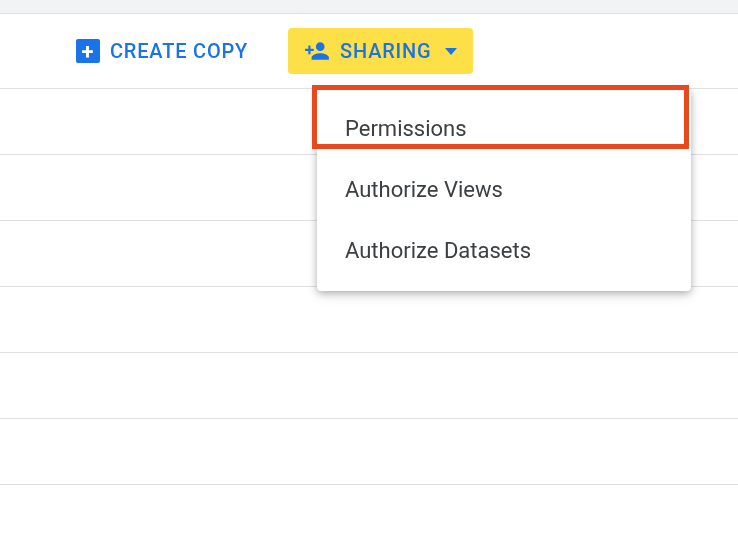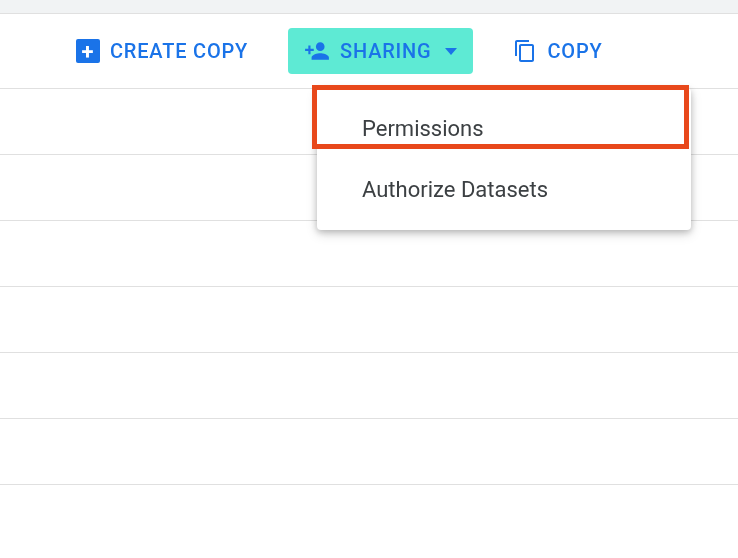--- a/index.html
+++ b/index.html
@@ -35,21 +35,21 @@
       border: none;
       cursor: pointer;
       color: #1a73e8;
       font-weight: 500;
       font-size: 20px;
       letter-spacing: 0.8px;
       font-family: inherit;
       border-radius: 4px;
     }
     .toolbar-button.active {
-      background: #5eead4;
+      background: #fde047;
     }
     .icon-box {
       display: inline-flex;
       align-items: center;
       justify-content: center;
     }
     .plus-icon {
       width: 24px;
       height: 24px;
       background: #1a73e8;
@@ -99,21 +99,20 @@
       border-radius: 4px;
       padding: 10px 0;
       z-index: 10;
     }
     .menu-item {
       padding: 18px 28px;
       font-size: 22px;
       color: #3c4043;
       cursor: pointer;
       font-family: inherit;
-      margin-left: 17px;
     }
     .highlight-box {
       position: absolute;
       top: -3px;
       left: -5px;
       width: 377px;
       height: 64px;
       border: 5px solid #e8481b;
       pointer-events: none;
       z-index: 11;
@@ -133,37 +132,30 @@
   <button class="toolbar-button active">
     <span class="icon-box person-add-icon">
       <svg viewBox="0 0 24 24">
           <path d="M15 12c2.21 0 4-1.79 4-4s-1.79-4-4-4-4 1.79-4 4 1.79 4 4 4zm-9-2V7H4v3H1v2h3v3h2v-3h3v-2H6zm9 4c-2.67 0-8 1.34-8 4v2h16v-2c0-2.66-5.33-4-8-4z"></path>
         </svg>
     </span>
     <span>SHARING</span>
     <span class="dropdown-arrow"></span>
   </button>
 
-  <button class="toolbar-button">
-    <span class="icon-box copy-icon">
-      <svg viewBox="0 0 24 24">
-          <path d="M16 1H4c-1.1 0-2 .9-2 2v14h2V3h12V1zm3 4H8c-1.1 0-2 .9-2 2v14c0 1.1.9 2 2 2h11c1.1 0 2-.9 2-2V7c0-1.1-.9-2-2-2zm0 16H8V7h11v14z"></path>
-        </svg>
-    </span>
-    <span>COPY</span>
-  </button>
 </div>
 
 <div class="rows-container">
   <div class="row"></div>
   <div class="row"></div>
   <div class="row"></div>
   <div class="row"></div>
   <div class="row"></div>
   <div class="row"></div>
   <div class="row"></div>
 
   <div class="dropdown-menu">
     <div class="highlight-box"></div>
     <div class="menu-item">Permissions</div>
+    <div class="menu-item">Authorize Views</div>
     <div class="menu-item">Authorize Datasets</div>
   </div>
 </div>
 
 </body></html>

